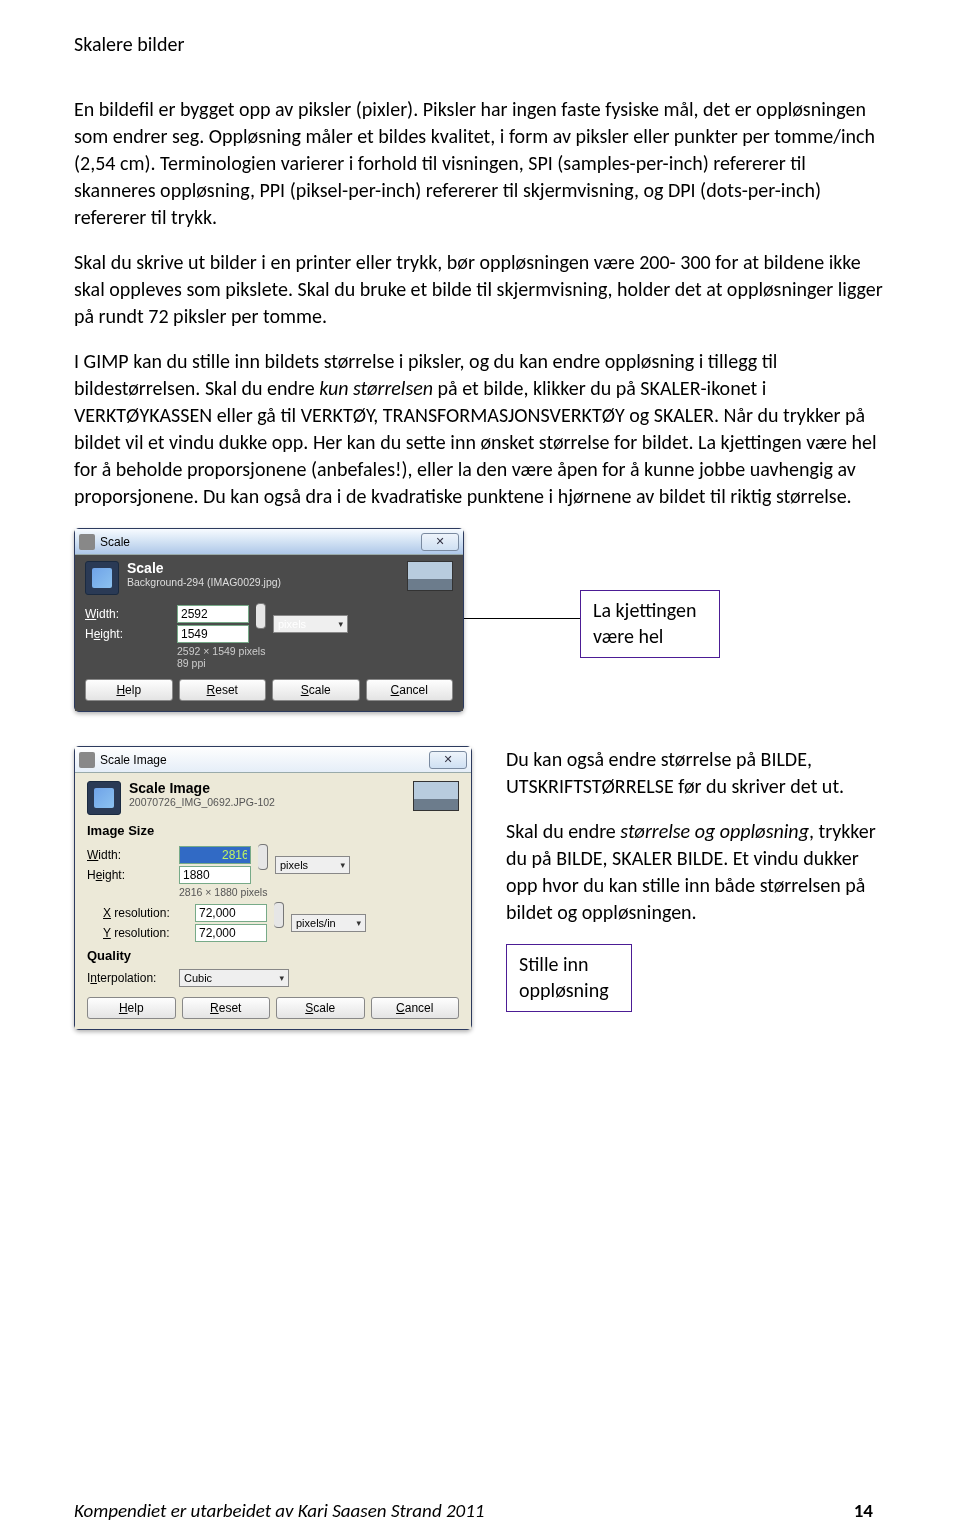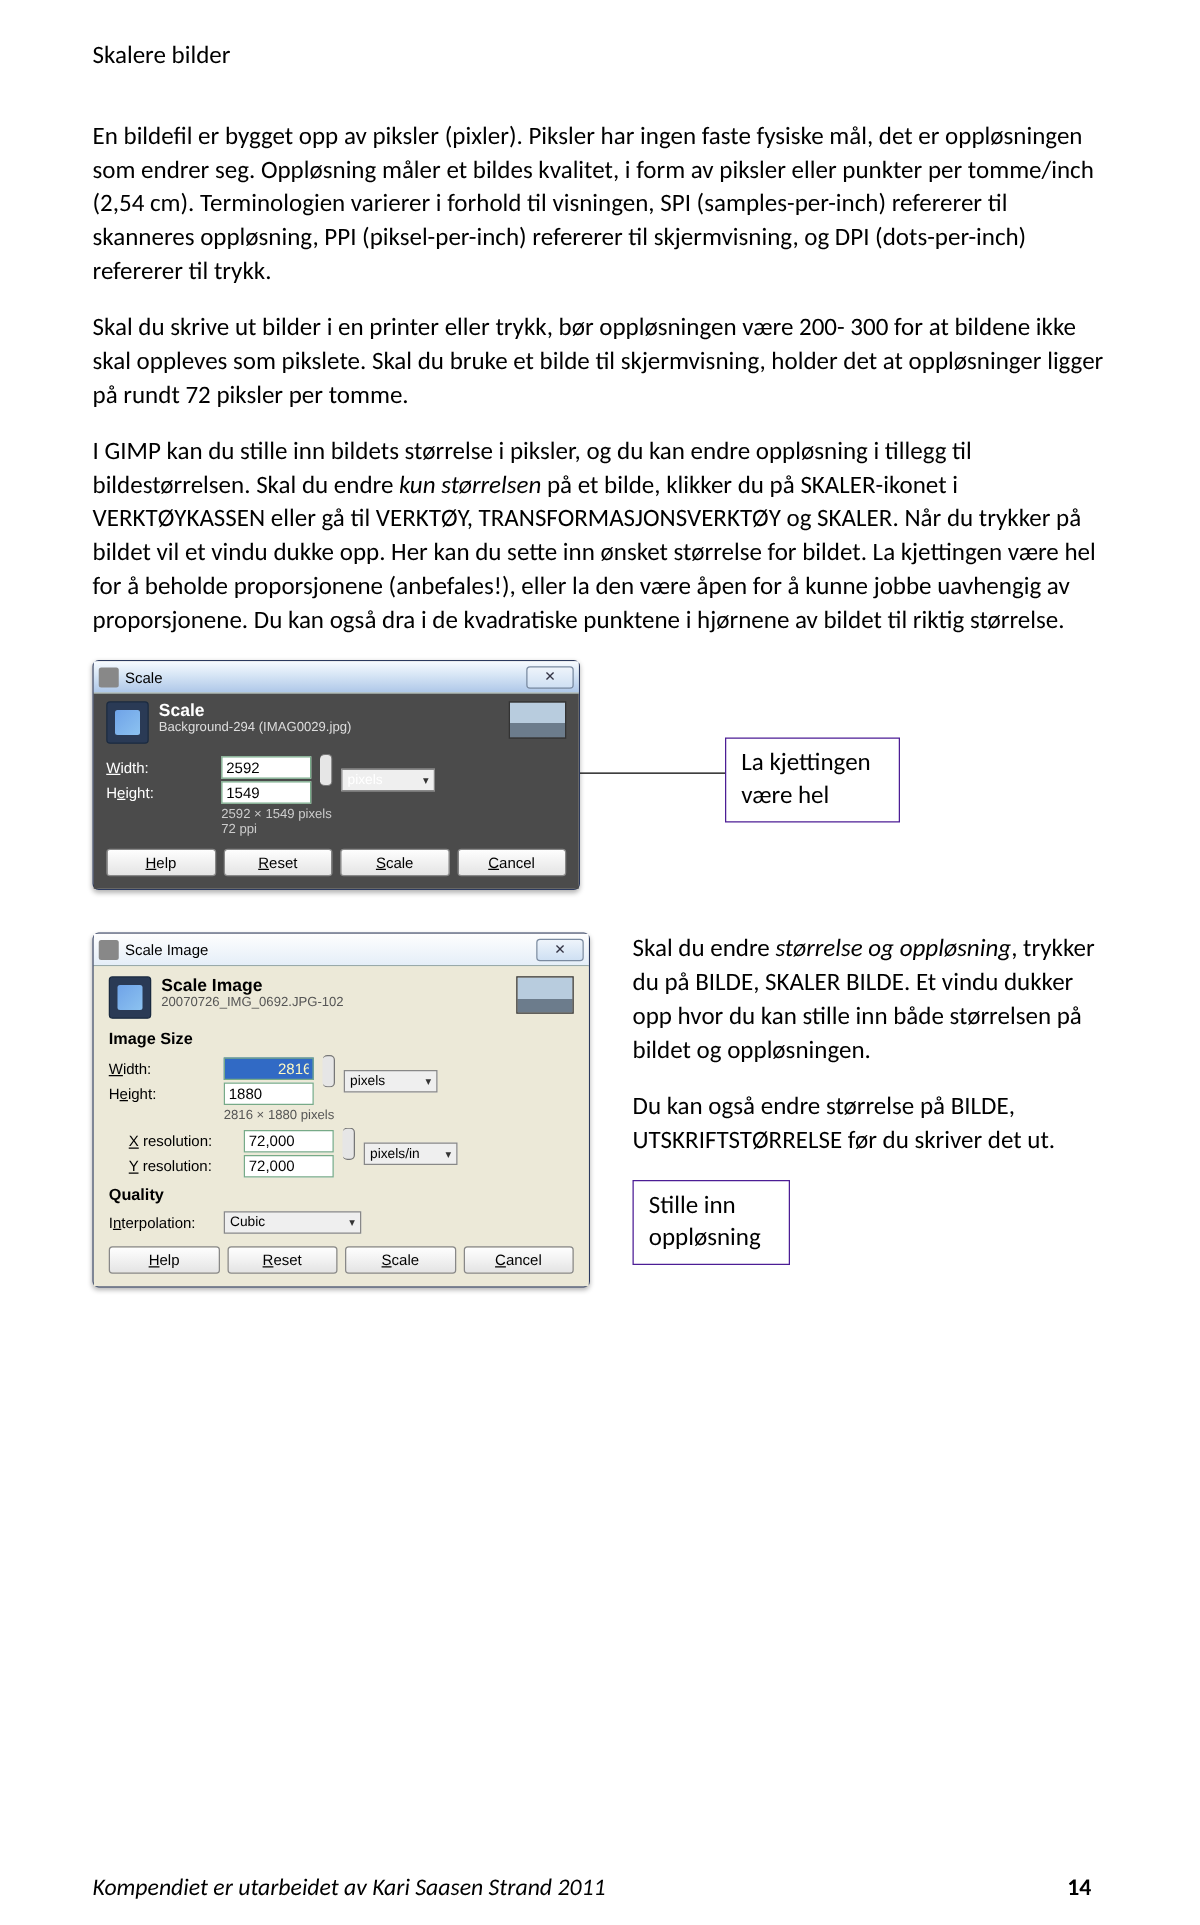--- a/index.html
+++ b/index.html
@@ -111,21 +111,21 @@
   .sec-sub.dark{ color:#555; }
   .groupbox-title{ font-weight:bold; font-size:13px; margin:4px 0 6px 0;}
   .frow{ display:flex; align-items:center; gap:6px; margin:2px 0;}
   .flbl{ width:86px; text-align:left; font-size:12px;}
   .u{ text-decoration:underline; }
   .fin{
     width:72px; height:18px;
     border:1px solid #7a8; background:#fff; color:#000;
     padding:0 3px; font-size:12px;
   }
-  .fin.sel{ background:#316ac5; color:#fef9c3;padding-left:42px; }
+  .fin.sel{ background:#316ac5; color:#bef264;padding-left:42px; }
   .chain{
     width:16px; display:flex; flex-direction:column; align-items:center;
   }
   .chain .link{
     width:10px;height:26px;border:1px solid #777;border-radius:4px;
     border-left:none;
     background:#e6e6e6;
   }
   .unitsel{
     width:75px;height:18px;border:1px solid #888;background:#efefef;
@@ -197,21 +197,21 @@
           <div class="chain">
               <span class="link"></span>
             </div>
           <div style="align-self:center;">
             <span class="unitsel">
                 <span>pixels</span>
               </span>
           </div>
         </div>
         <div class="hint">2592 × 1549 pixels</div>
-        <div class="hint">72 ppi</div>
+        <div class="hint">89 ppi</div>
         <div class="btnrow">
           <span class="btn">
               <span><span class="u">H</span>elp</span>
             </span>
           <span class="btn">
               <span><span class="u">R</span>eset</span>
             </span>
           <span class="btn">
               <span><span class="u">S</span>cale</span>
             </span>
@@ -302,24 +302,24 @@
               <span><span class="u">S</span>cale</span>
             </span>
           <span class="btn">
               <span><span class="u">C</span>ancel</span>
             </span>
         </div>
       </div>
     </div>
 
     <div class="right-col" style="margin-left:34px;">
+      <p class="body">Du kan også endre størrelse på BILDE, UTSKRIFTSTØRRELSE før du skriver det ut.</p>
       <p class="body" style="margin-top:0;">
         <span>Skal du endre </span><span class="italic">størrelse og oppløsning</span><span>, trykker du på BILDE, SKALER BILDE. Et vindu dukker opp hvor du kan stille inn både størrelsen på bildet og oppløsningen.</span>
       </p>
-      <p class="body">Du kan også endre størrelse på BILDE, UTSKRIFTSTØRRELSE før du skriver det ut.</p>
       <div class="callout-box" style="width:126px;">Stille inn oppløsning</div>
     </div>
   </div>
 
   <div class="footer">
     <span>Kompendiet er utarbeidet av Kari Saasen Strand 2011</span>
     <span class="pno">14</span>
   </div>
 </div>
 

